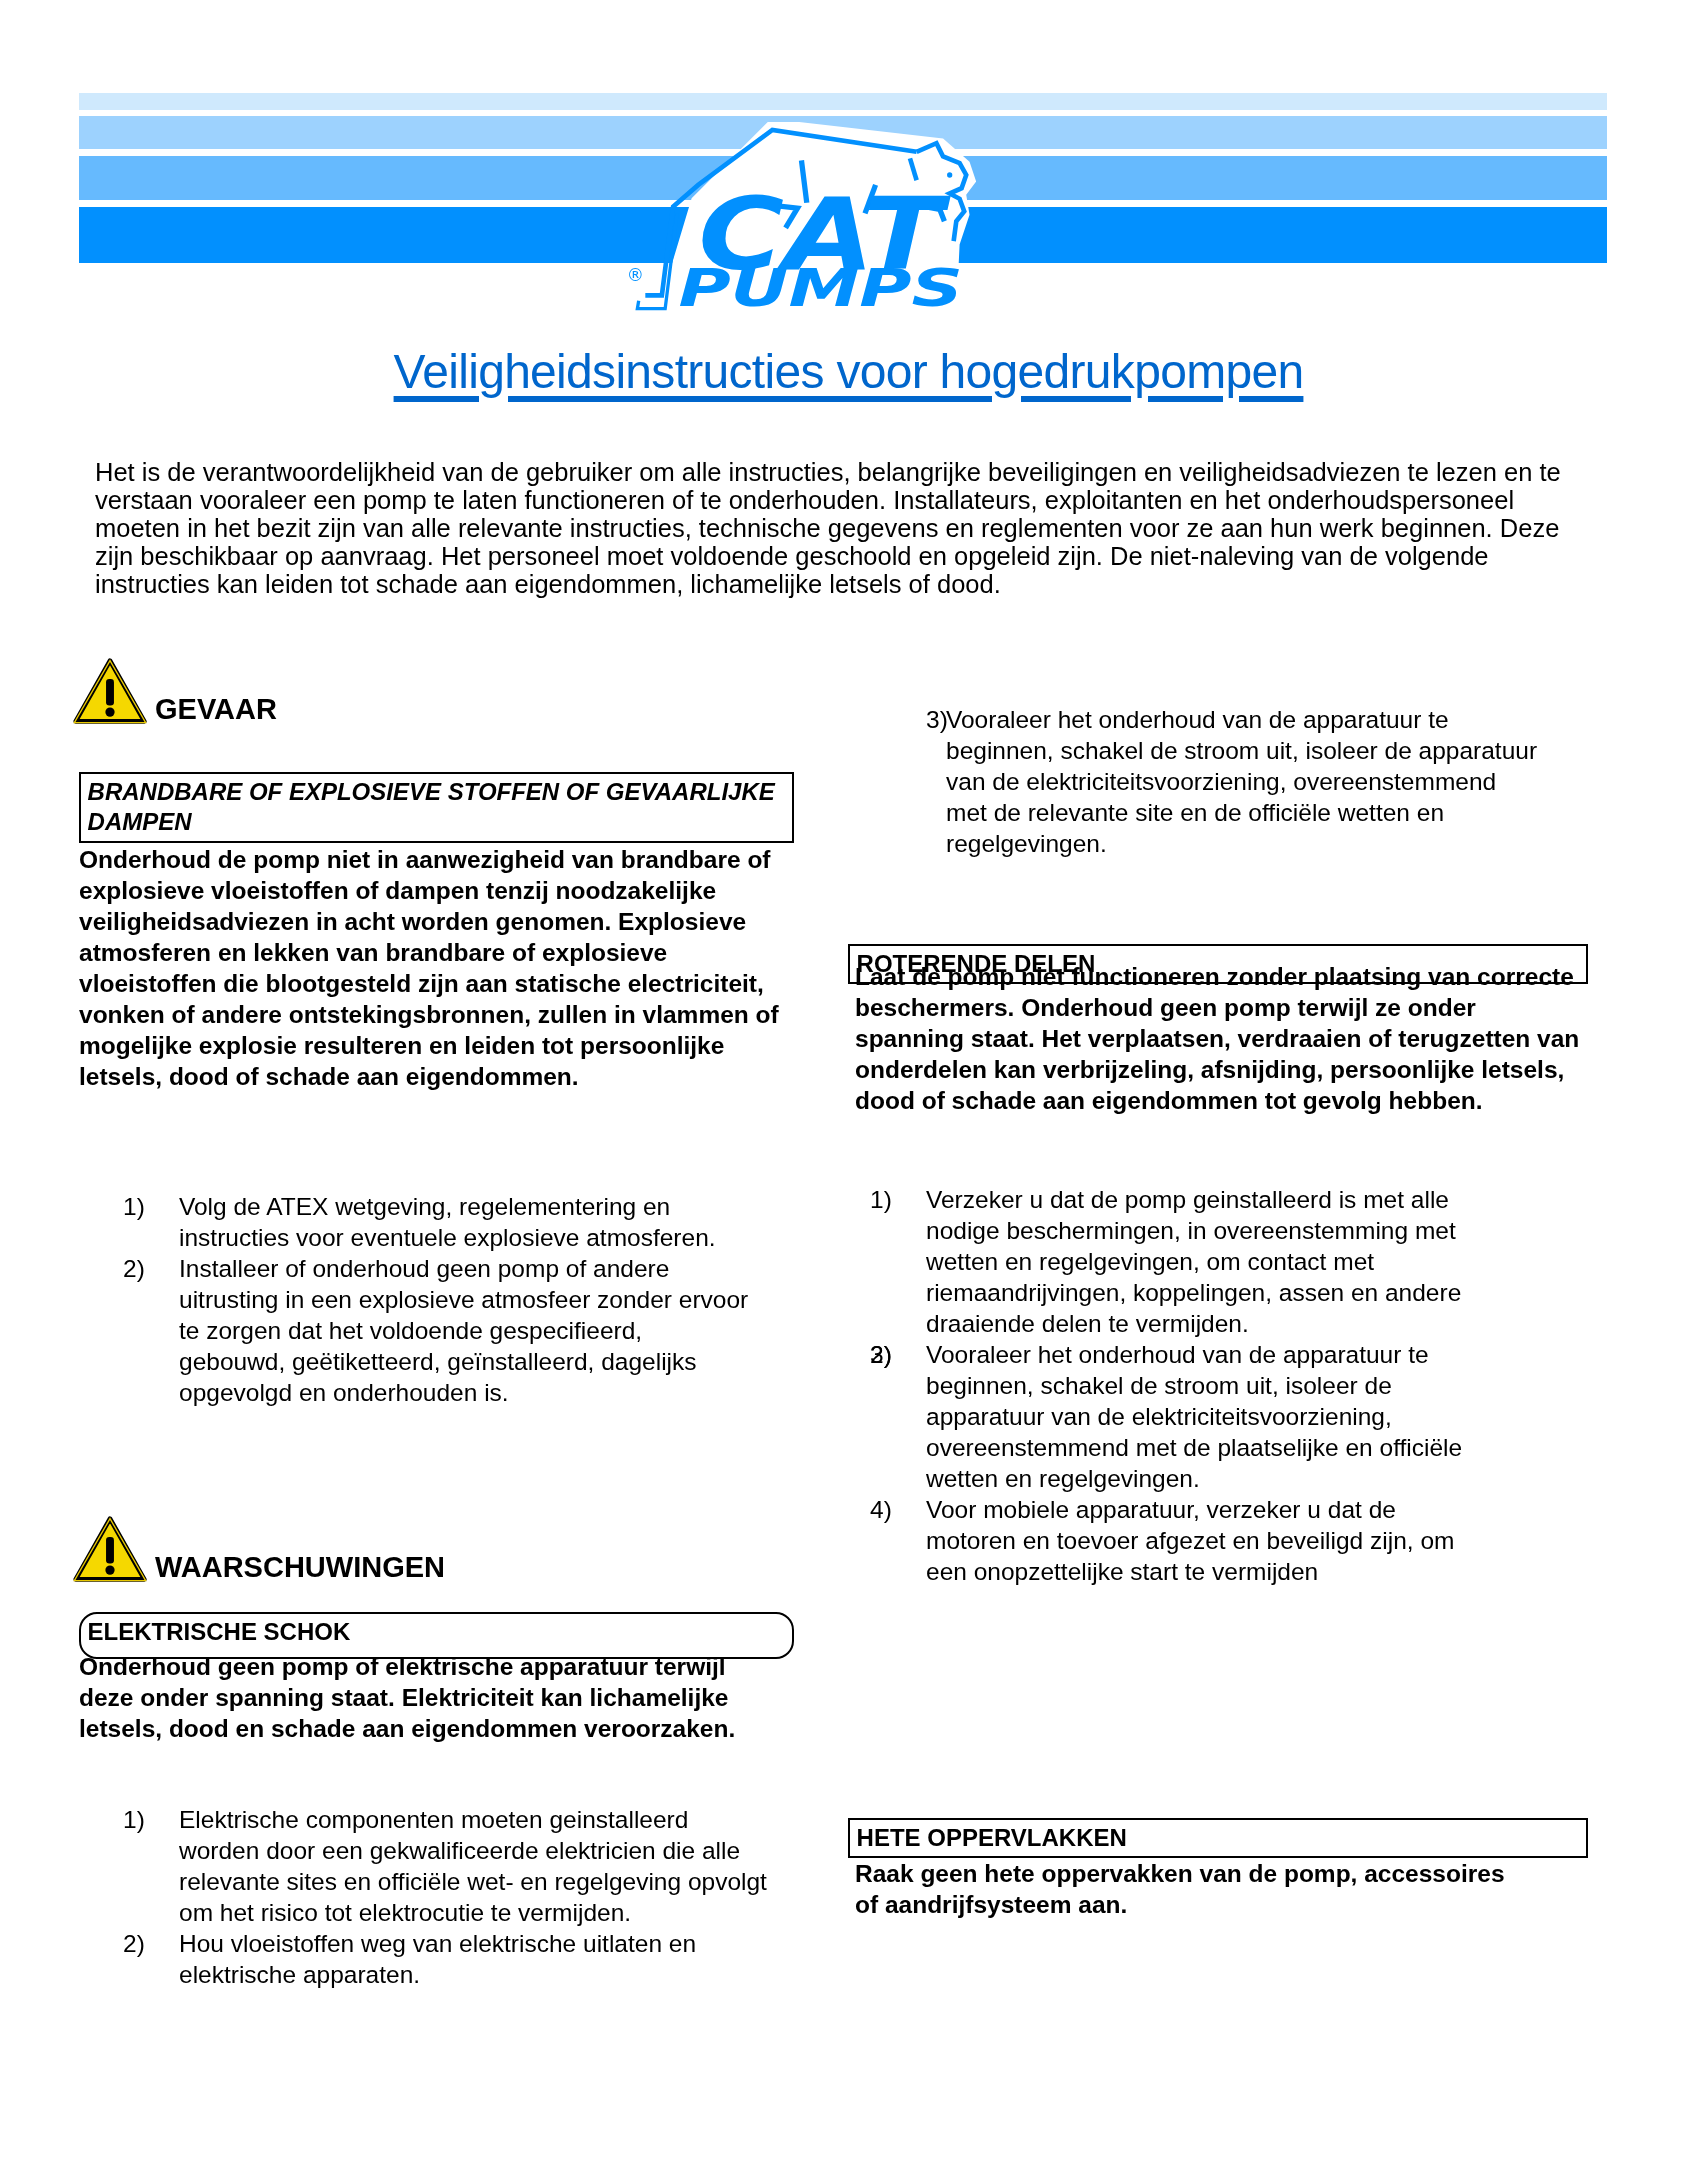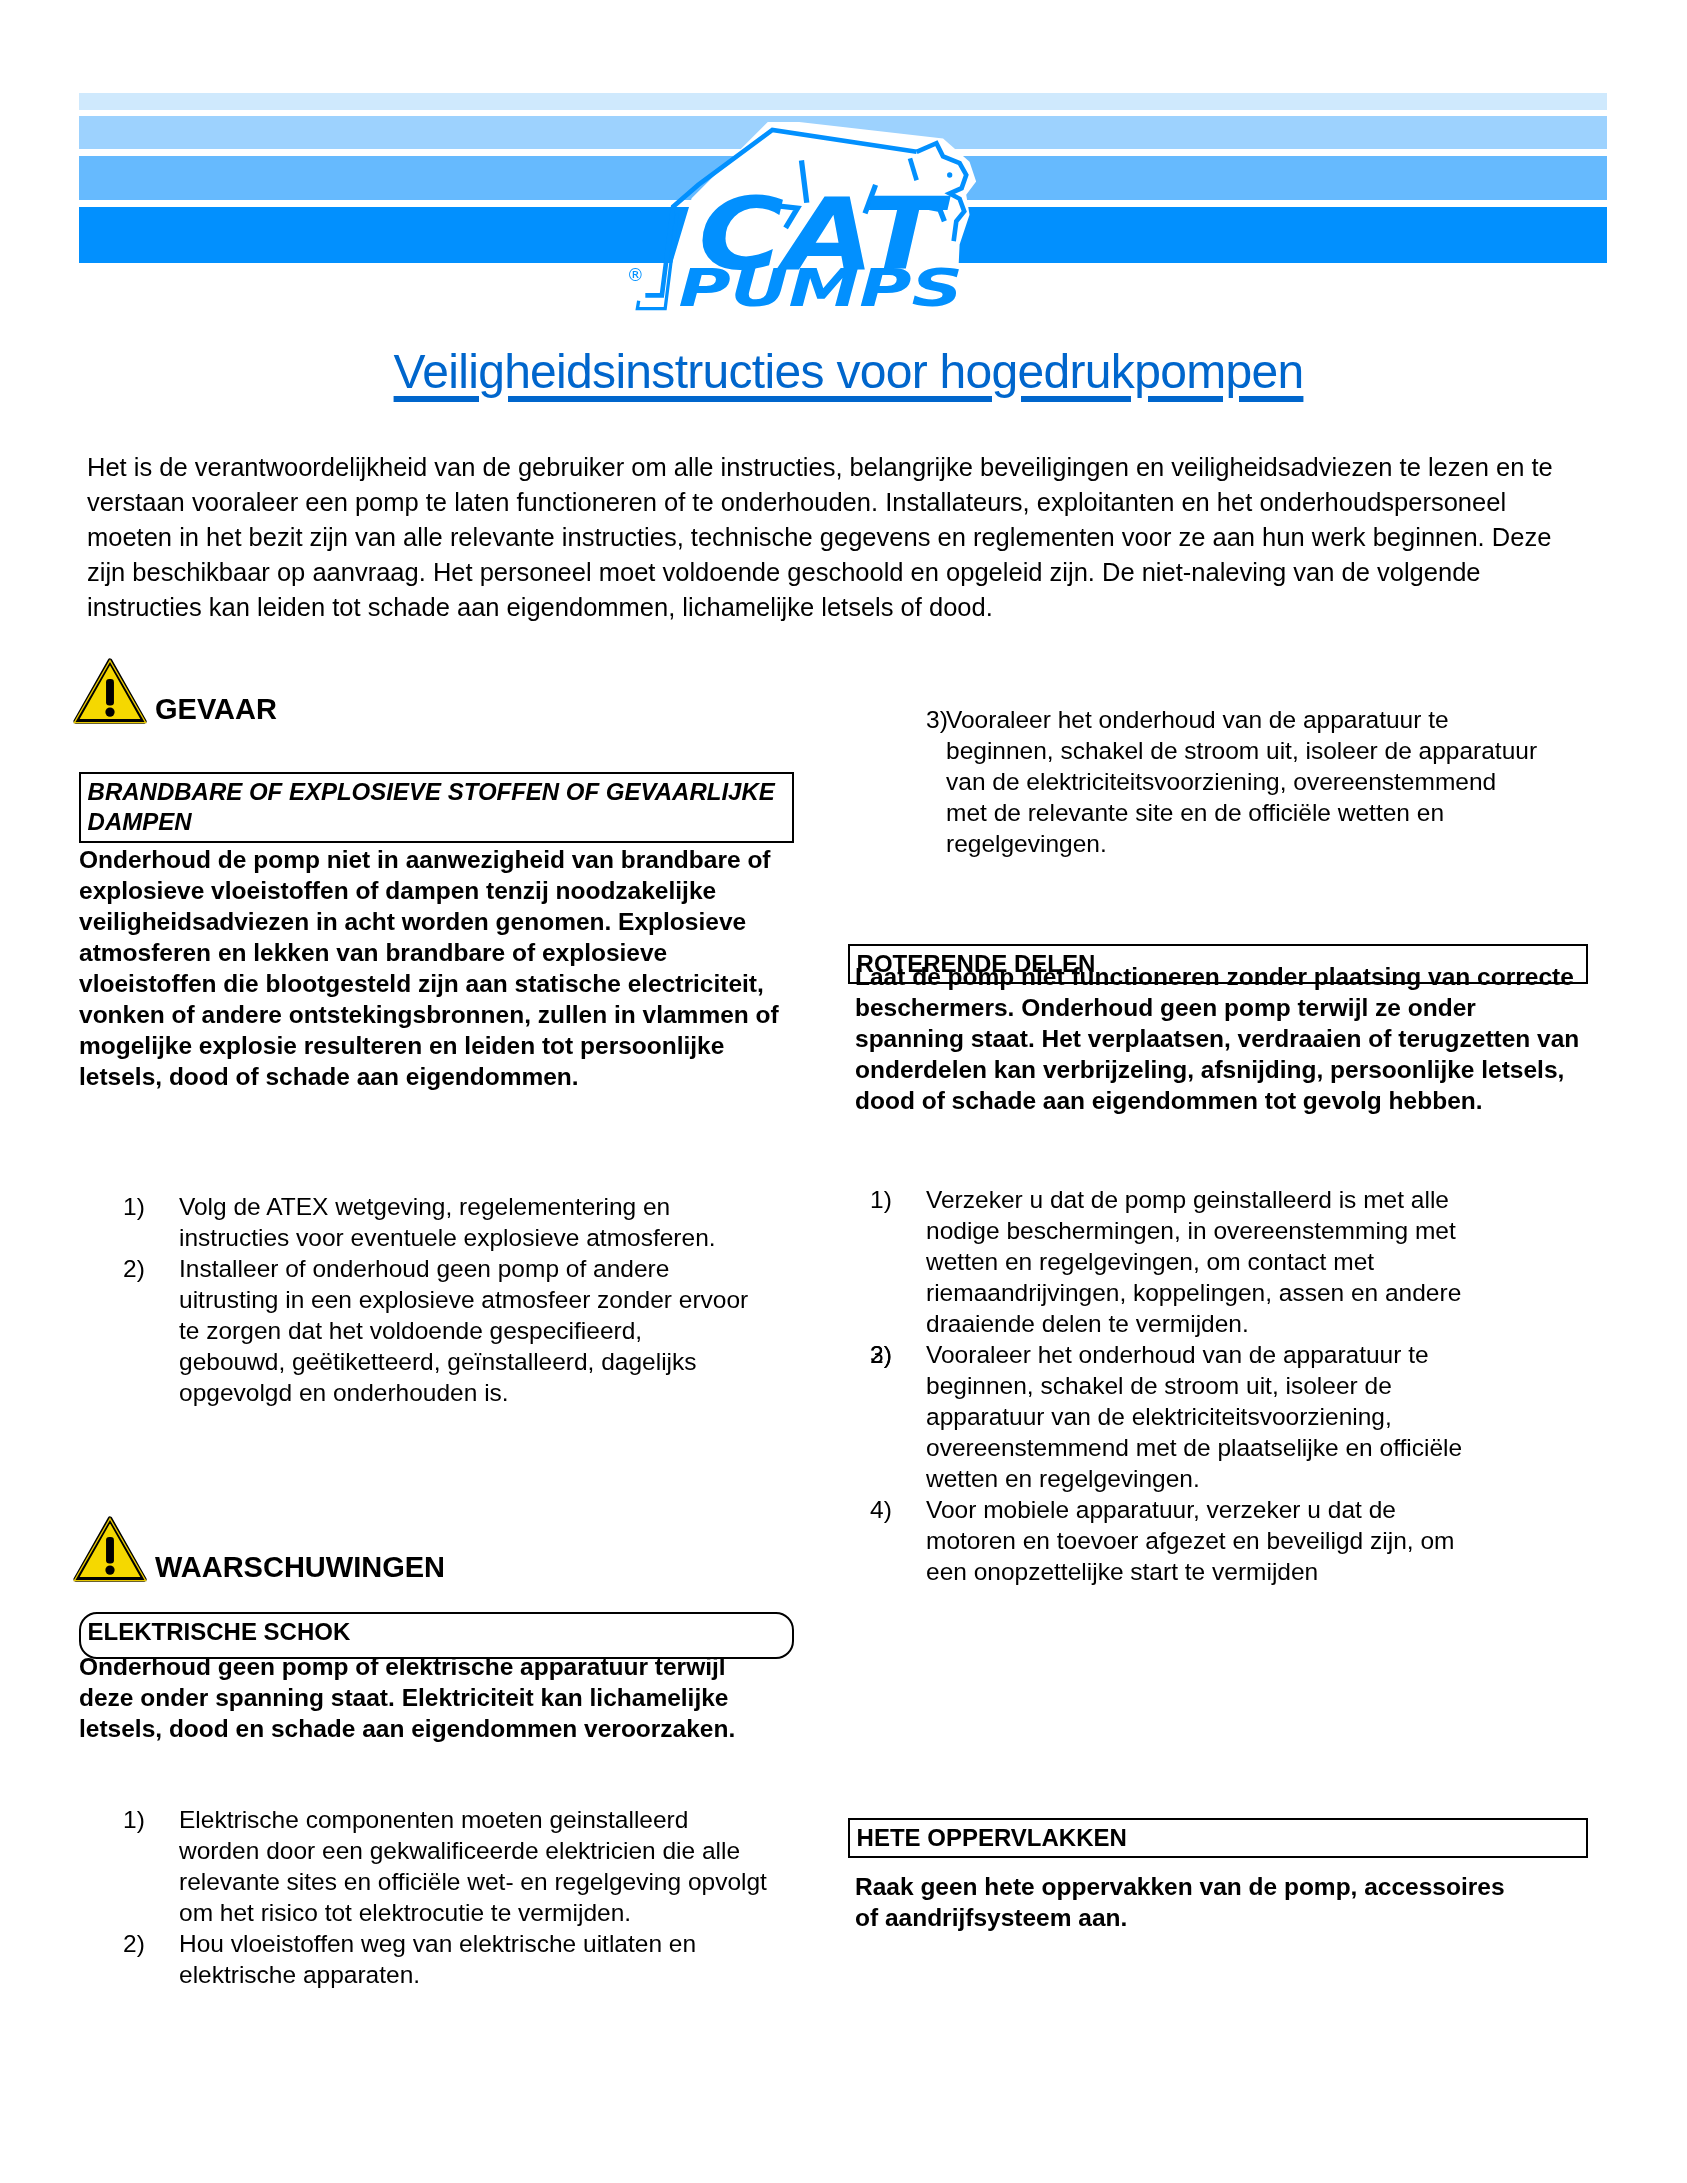--- a/index.html
+++ b/index.html
@@ -13,21 +13,21 @@
   .s4 { top: 207px; height: 56px; background: #0290fe; }
 
   .logo { position: absolute; left: 599px; top: 122px; width: 397px; height: 192px; }
 
   .title { position: absolute; left: 0; width: 1687px; top: 339px; text-align: center;
            font-size: 48px; font-weight: normal; color: #0066cc; text-decoration: underline;
            text-decoration-thickness: 6px; text-underline-offset: 8px; letter-spacing: -0.7px;
            margin: 5px; }
 
   .intro { position: absolute; left: 79px; top: 442px; width: 1495px; font-size: 25.5px;
-           line-height: 35px; margin: 8px; }
+           line-height: 28px; margin: 16px; }
   .right-col { left: 840px; width: 754px; }
 
   .hazard-head { position: absolute; display: flex; align-items: flex-end; }
   .hazard-head svg { width: 74px; height: 66px; display: block; }
   .hazard-head .hz-label { font-size: 29px; font-weight: bold; margin-left: 8px; line-height: 29px; padding-bottom: 0; }
 
   .box { position: absolute; border: 2px solid #000; box-sizing: border-box;
          font-weight: bold; font-size: 24px; line-height: 30px; padding: 2.6px 6.6px 2.6px 6.6px; }
   .bold-para { position: absolute; font-weight: bold; font-size: 24.5px; line-height: 31px; margin: 0; }
 
@@ -131,16 +131,16 @@
       <span style="display:block; width:549px;">Vooraleer het onderhoud van de apparatuur te beginnen, schakel de stroom uit, isoleer de apparatuur van de elektriciteitsvoorziening, overeenstemmend met de plaatselijke en  officiële wetten en regelgevingen.</span>
     </li>
   <li>
       <span class="num">4)</span>
       <span style="display:block; width:562px;">Voor mobiele apparatuur, verzeker u dat de motoren en toevoer afgezet en beveiligd zijn, om een onopzettelijke start te vermijden</span>
     </li>
 </ol>
 
 <div class="box" style="left:848px; top:1818px; width:740px; height:40px;">HETE OPPERVLAKKEN</div>
 
-<p class="bold-para" style="left:855px; top:1858px; width:662px;margin-top:13px;">
+<p class="bold-para" style="left:855px; top:1858px; width:662px;">
   <span>Raak geen hete oppervakken van de pomp, accessoires of aandrijfsysteem aan.</span><br>
 </p>
 
 
 </body></html>

